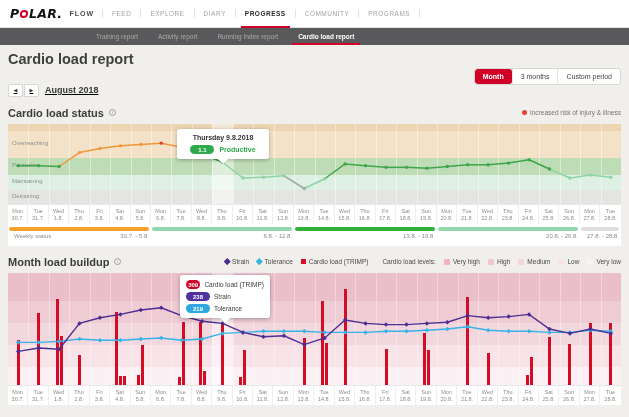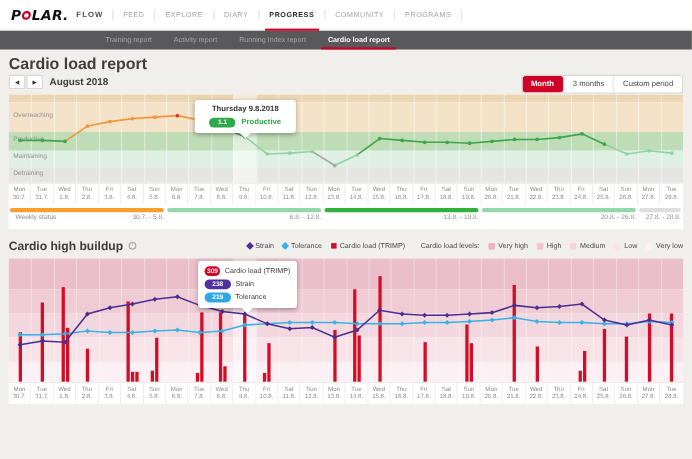--- a/index.html
+++ b/index.html
@@ -30,21 +30,21 @@
 
   
   .subnav { height:17px; background:#59595b; display:flex; align-items:stretch; padding-left:86px; }
   .sub-item { position:relative; font-size:6.5px; color:#a9a9a9; padding:0 10px; line-height:17px; cursor:pointer; white-space:nowrap; }
   .sub-item.active { color:#fff; font-weight:bold; }
   .sub-item.active::after { content:""; position:absolute; left:4px; right:4px; bottom:0; height:2px; background:#d10027; }
 
   
   main { position:relative; }
   .page-title { font-size:14.5px; font-weight:600; color:#3f3f3f; margin:6px 0 0 8px; }
-  .date-row { display:flex; align-items:center; gap:6px; margin:0 0 0 8px; height:14px; }
+  .date-row { display:flex; align-items:center; gap:6px; margin:16px 0 0 8px; height:14px;text-decoration:underline; }
   .arrow-group { display:flex; gap:1px; }
   .arrow-btn { width:15px; height:13px; background:#fff; border:1px solid #d6d6d4; font-size:5px; color:#333; cursor:pointer; display:flex; align-items:center; justify-content:center; padding:0; }
   .arrow-btn.left { border-radius:2px 0 0 2px; }
   .arrow-btn.right { border-radius:0 2px 2px 0; }
   .period-label { font-size:9px; font-weight:bold; color:#3a3a3a; }
   .period-group { position:absolute; top:17px; right:8px; display:flex; background:#fff; border:1px solid #d8d8d6; border-radius:3px; overflow:hidden; }
   .period-btn { font-family:inherit; font-size:7px; color:#444; background:transparent; border:none; border-left:1px solid #e4e4e2; padding:4px 8px; cursor:pointer; }
   .period-btn:first-child { border-left:none; }
   .period-btn.active { background:#d10027; color:#fff; font-weight:bold; border-radius:3px; }
 
@@ -149,20 +149,28 @@
       </div>
       <span class="period-label">August 2018</span>
     </div>
 
     <div class="period-group" id="period-group">
         <button class="period-btn active">Month</button>
         <button class="period-btn">3 months</button>
         <button class="period-btn">Custom period</button>
       </div>
 
+    <div class="section-head">
+      <span class="section-title">Cardio load status</span>
+      <span class="info-icon"></span>
+      <span class="risk-note">
+        <span class="risk-dot"></span>
+        <span>Increased risk of injury &amp; illness</span>
+      </span>
+    </div>
 
     <div class="chart-block">
       <div class="chart-area" id="status-chart">
         <div class="tooltip" id="status-tooltip">
           <div class="tt-title">Thursday 9.8.2018</div>
           <div class="tt-state-row">
             <span class="pill pill-green">1.1</span>
             <span class="tt-state">Productive</span>
           </div>
         </div>
@@ -398,21 +406,21 @@
           <div class="weekly-bar" style="left: 287.067px; width: 140.033px; background: rgb(47, 177, 60);"></div>
           <span class="weekly-range" style="left: 286.067px; width: 141.033px;">13.8. - 19.8.</span>
           <div class="weekly-bar" style="left: 430.1px; width: 140.033px; background: rgb(147, 216, 172);"></div>
           <span class="weekly-range" style="left: 429.1px; width: 141.033px;">20.8. - 26.8.</span>
           <div class="weekly-bar" style="left: 573.133px; width: 37.8667px; background: rgb(222, 222, 222);"></div>
           <span class="weekly-range" style="left: 572.133px; width: 38.8667px;">27.8. - 28.8.</span>
         </div>
     </div>
 
     <div class="section-head">
-      <span class="section-title">Cardio high buildup</span>
+      <span class="section-title">Month load buildup</span>
       <span class="info-icon"></span>
       <div class="legend" id="legend">
           <span class="legend-item">
             <span class="lg-diamond" style="background: rgb(76, 45, 146);"></span>
             <span>Strain</span>
           </span>
           <span class="legend-item">
             <span class="lg-diamond" style="background: rgb(53, 179, 230);"></span>
             <span>Tolerance</span>
           </span>

